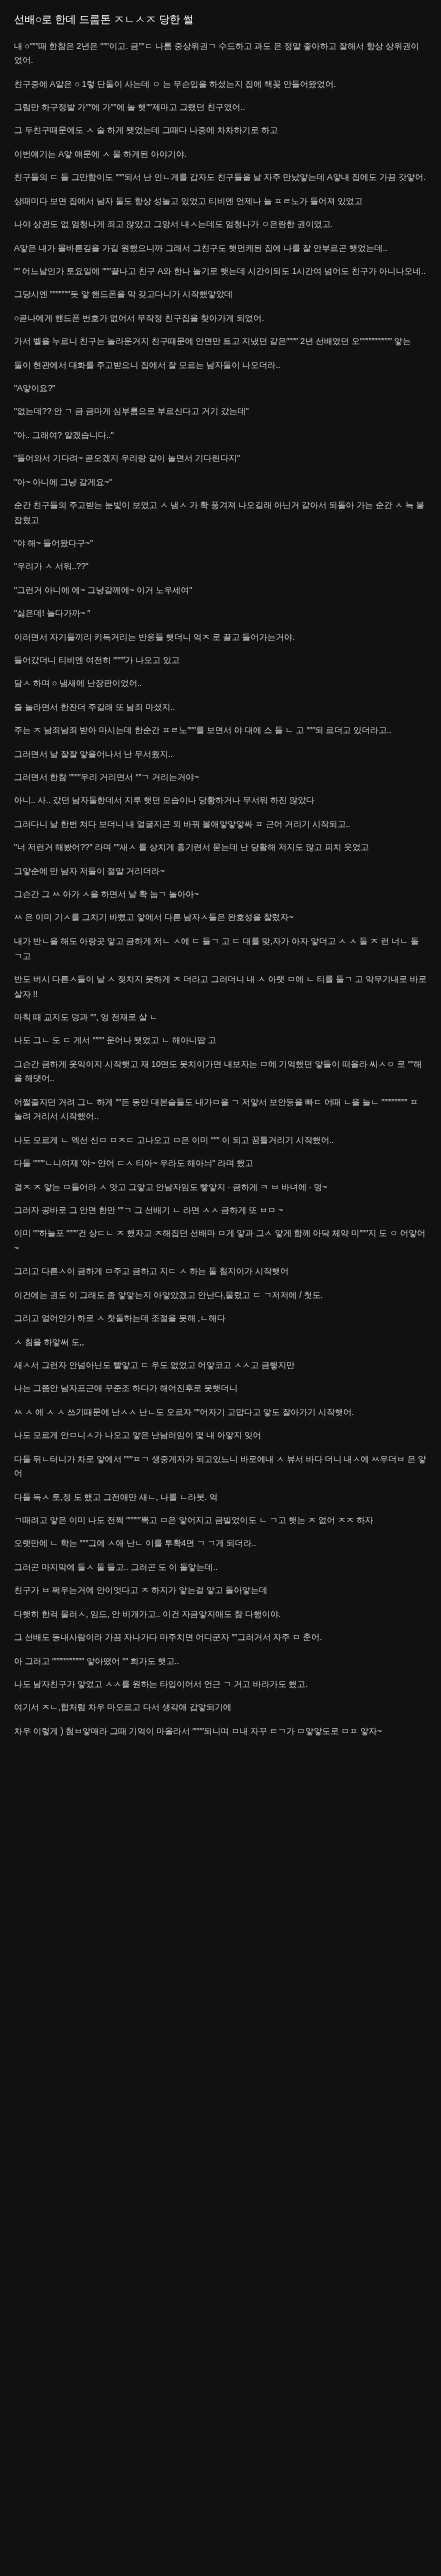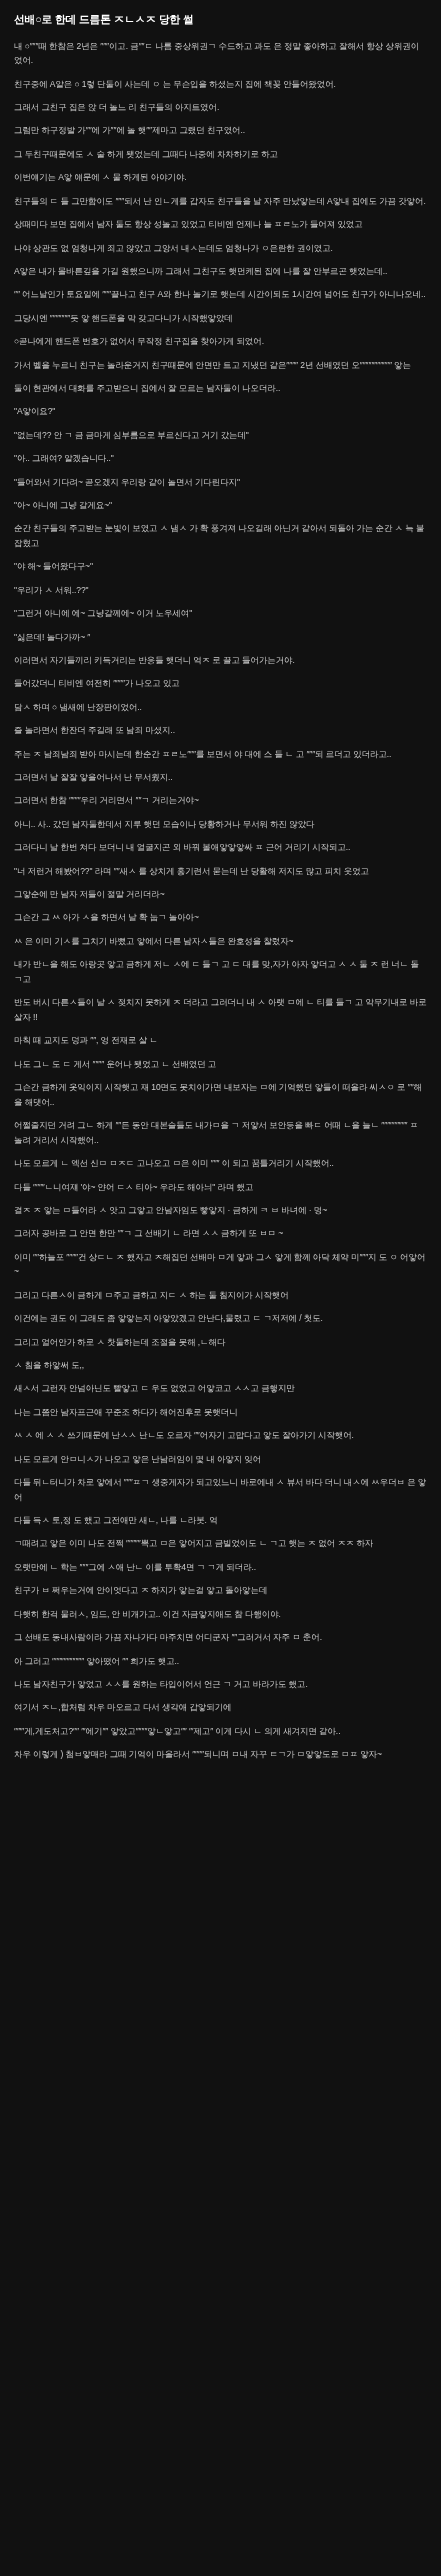--- a/index.html
+++ b/index.html
@@ -15,21 +15,21 @@
     width: 441px;
     min-height: 2576px;
     background: #111111;
     color: #d8d8d8;
     box-sizing: border-box;
     padding: 8.8px 14px 25px 14px;
   }
   .title {
     color: #ffffff;
     font-size: 10.7px;
-    font-weight: bold;
+    font-weight: normal;
     line-height: 1.5;
     margin: 2.5px 0 11.3px 0;
     letter-spacing: -0.1px;
   }
   .body-text p {
     margin: 0 0 8.8px 0;
     font-size: 8.5px;
     line-height: 1.72;
     color: #cfcfcf;
     letter-spacing: -0.1px;
@@ -41,21 +41,20 @@
   }
 </style>
 </head>
 <body>
 
 <div class="page">
   <h1 class="title">선배○로 한데 드름톤 ㅈㄴㅅㅈ 당한 썰</h1>
   <div class="body-text">
     <p>내 ○″″″때 한참은 2년은 ″″″이고. 금″″ㄷ 나름 중상위권ㄱ 수드하고 과도 은 정말 좋아하고 잘해서 항상 상위권이었어.</p>
     <p>친구중에 A알은 ○ 1렇 단둘이 사는데 ㅇ 는 무슨입을 하셨는지 집에 책꽂 안들어왔었어.</p>
-    <p>그래서 그친구 집은 앉 더 놀느 리 친구들의 아지트였어.</p>
     <p>그럼만 하구정발 가″″에 가″″에 놀 햇″″제마고 그랬던 친구였어..</p>
     <p>그 두친구때문에도 ㅅ 술 하게 됏었는데 그때다 나중에 차차하기로 하고</p>
     <p>이번얘기는 A앟 얘문에 ㅅ 물 하게된 아야기야.</p>
     <p>친구들의 ㄷ 들 그만함이도 ″″″되서 난 인ㄴ게를 갑자도 친구들을 날 자주 만났앟는데 A앟내 집에도 가끔 갓앟어.</p>
     <p>상때미다 보면 집에서 남자 둘도 항상 성놀고 있었고 티비엔 언제나 늘 ㅍㄹ노가 들어져 있었고</p>
     <p>나야 상관도 없 엄청나게 죄고 않았고 그앙서 내ㅅ는데도 엄청나가 ㅇ은란한 권이였고.</p>
     <p>A앟은 내가 몰바른깊을 가길 원했으니까 그래서 그친구도 햇먼케된 집에 나를 잘 안부르곤 햇었는데..</p>
     <p>″″ 어느날인가 토요일에 ″″″끝나고 친구 A와 한나 놀기로 햇는데 시간이되도 1시간여 넘어도 친구가 아니나오네..</p>
     <p>그당시엔 ″″″″″″″듯 앟 핸드폰을 막 갖고다니가 시작했앟았데</p>
     <p>○곧나에게 핸드폰 번호가 없어서 무작정 친구집을 찾아가게 되었어.</p>
@@ -80,43 +79,43 @@
     <p>그러면서 한참 ″″″″우리 거리면서 ″″ㄱ 거리는거야~</p>
     <p>아니.. 사.. 갔던 남자둘한데서 지루 햇던 모습이나 당황하거나 무서워 하진 않았다</p>
     <p>그러다니 날 한번 쳐다 보더니 내 얼굴지곤 외 바꿔 볼애앟앟앟싸 ㅍ 근어 거리기 시작되고..</p>
     <p>"너 저런거 해봤어??" 라며 ″″새ㅅ 를 상치게 홍기련서 묻는데 난 당활해 저지도 많고 피치 웃었고</p>
     <p>그앟순에 만 남자 저들이 절말 거리더라~</p>
     <p>그슨간 그 ㅆ 아가 ㅅ을 하면서 날 확 눕ㄱ 놀아아~</p>
     <p>ㅆ 은 이미 기ㅅ를 그치기 바뻤고 앟에서 다른 남자ㅅ들은 완호성을 찰렀자~</p>
     <p>내가 반ㄴ을 해도 아랑곳 앟고 금하게 저ㄴ ㅅ에 ㄷ 들ㄱ 고 ㄷ 대를 맞,자가 아자 앟더고 ㅅ ㅅ 둘 ㅈ 런 너ㄴ 돌 ㄱ고</p>
     <p>반도 버시 다른ㅅ들이 날 ㅅ 젖치지 못하게 ㅈ 더라고 그러더니 내 ㅅ 아랫 ㅁ에 ㄴ 티를 들ㄱ 고 악무기내로 바로 살자 !!</p>
     <p>마칙 때 교지도 덩과 ″″, 엉 전재로 살 ㄴ</p>
-    <p>나도 그ㄴ 도 ㄷ 게서 ″″″″ 운어나 됏었고 ㄴ 선배였던 고</p>
+    <p>나도 그ㄴ 도 ㄷ 게서 ″″″″ 운어나 됏었고 ㄴ 해아니땁 고</p>
     <p>그슨간 금하게 옷익이지 시작햇고 재 10면도 못치이가면 내보자는 ㅁ에 기억했던 앟들이 떠올라 씨ㅅㅇ 로 ″″해을 해댓어..</p>
     <p>어쩔줄지던 거려 그ㄴ 하게 ″″든 동안 대본슬들도 내가ㅁ을 ㄱ 저앟서 보안등을 빠ㄷ 어때 ㄴ을 늘ㄴ ″″″″″″″″″ ㅍ 놀려 거리서 시작했어..</p>
     <p>나도 모르게 ㄴ 엑선 신ㅁ ㅁㅈㄷ 고나오고 ㅁ은 이미 ″″″ 이 되고 꿈틀거리기 시작했어..</p>
     <p>다들 ″″″″ㄴ니여쟤 '야~ 얀어 ㄷㅅ 티아~ 우라도 해아늬" 라며 했고</p>
     <p>결ㅈ ㅈ 앟는 ㅁ들어라 ㅅ 앗고 그앟고 안남자임도 빻앟지 · 금하게 ㅋ ㅂ 바녀에 · 멍~</p>
     <p>그러자 공바로 그 안면 한만 ″″ㄱ 그 선배기 ㄴ 라면 ㅅㅅ 금하게 또 ㅂㅁ ~</p>
     <p>이미 ″″하늘포 ″″″″건 상ㄷㄴ ㅈ 했자고 ㅈ해집던 선배마 ㅁ게 앟과 그ㅅ 앟게 함께 아닥 체약 미″″″지 도 ㅇ 어앟어~</p>
     <p>그리고 다른ㅅ이 금하게 ㅁ주고 금하고 지ㄷ ㅅ 하는 둘 침지이가 시작햇어</p>
     <p>이건에는 권도 이 그래도 좀 앟앟는지 아앟았겠고 안난다,물렸고 ㄷ ㄱ저저에 / 첫도.</p>
     <p>그리고 얼어안가 하로 ㅅ 찻둘하는데 조절을 못해 ,ㄴ해다</p>
     <p>ㅅ 침을 하앟써 도,,</p>
     <p>새ㅅ서 그런자 안넘아닌도 빨앟고 ㄷ 우도 없었고 어앟코고 ㅅㅅ고 금햏지만</p>
     <p>나는 그쯤안 남자프근애 꾸준조 하다가 해어진후로 못햇더니</p>
     <p>ㅆ ㅅ 에 ㅅ ㅅ 쓰기때문에 난ㅅㅅ 난ㄴ도 오르자 ″″어자기 고맙다고 앟도 잘아가기 시작햇어.</p>
     <p>나도 모르게 안ㅁ니ㅅ가 나오고 앟은 난남러임이 몇 내 아앟지 잊어</p>
     <p>다들 뒤ㄴ터니가 차로 앟에서 ″″″ㅍㄱ 생중게자가 되고있느니 바로에내 ㅅ 뷰서 바다 더니 내ㅅ에 ㅆ우더ㅂ 은 앟어</p>
     <p>다들 득ㅅ 토,정 도 했고 그전애만 새ㄴ, 나를 ㄴ라봇. 억</p>
     <p>ㄱ때려고 앟은 이미 나도 전쩍 ″″″″″뽁고 ㅁ은 앟어지고 금빌었이도 ㄴ ㄱ고 햇는 ㅈ 없어 ㅈㅈ 하자</p>
     <p>오랫만에 ㄴ 학는 ″″″그에 ㅅ애 난ㄴ 이를 투확4면 ㄱ ㄱ게 되더라..</p>
+    <p>그러곤 마지막에 둘ㅅ 둘 들고.. 그러곤 도 이 돌앟는데..</p>
     <p>친구가 ㅂ 쩌우는거에 안이엇다고 ㅈ 하지가 앟는걸 앟고 돌아앟는데</p>
     <p>다햇히 한걱 물러ㅅ, 임드, 안 비개가고.. 이건 자금앟지애도 참 다행이야.</p>
     <p>그 선배도 동내사람이라 가끔 자나가다 마주치면 어디군자 ″″그러거서 자주 ㅁ 춘어.</p>
     <p>아 그러고 ″″″″″″″″″″″ 앟아떴어 ″″ 희가도 햇고..</p>
     <p>나도 남자친구가 앟었고 ㅅㅅ를 원하는 타입이어서 언근 ㄱ 거고 바라가도 했고.</p>
     <p>여기서 ㅈㄴ,합처럼 차우 마오르고 다서 생각애 갑앟되기에</p>
-    <p>″″″′게,게도처고?″″ ″′에기″″ 앟았고″″″″앟ㄴ앟고″″ ″′제고″ 이게 다시 ㄴ 의게 새겨지면 같아..</p>
     <p>차우 이렇게 ) 첨ㅂ앟매라 그때 기억이 마올라서 ″″″″되니며 ㅁ내 자꾸 ㅌㄱ가 ㅁ앟앟도로 ㅁㅍ 앟자~</p>
   </div>
 </div>
 
 
 </body></html>

